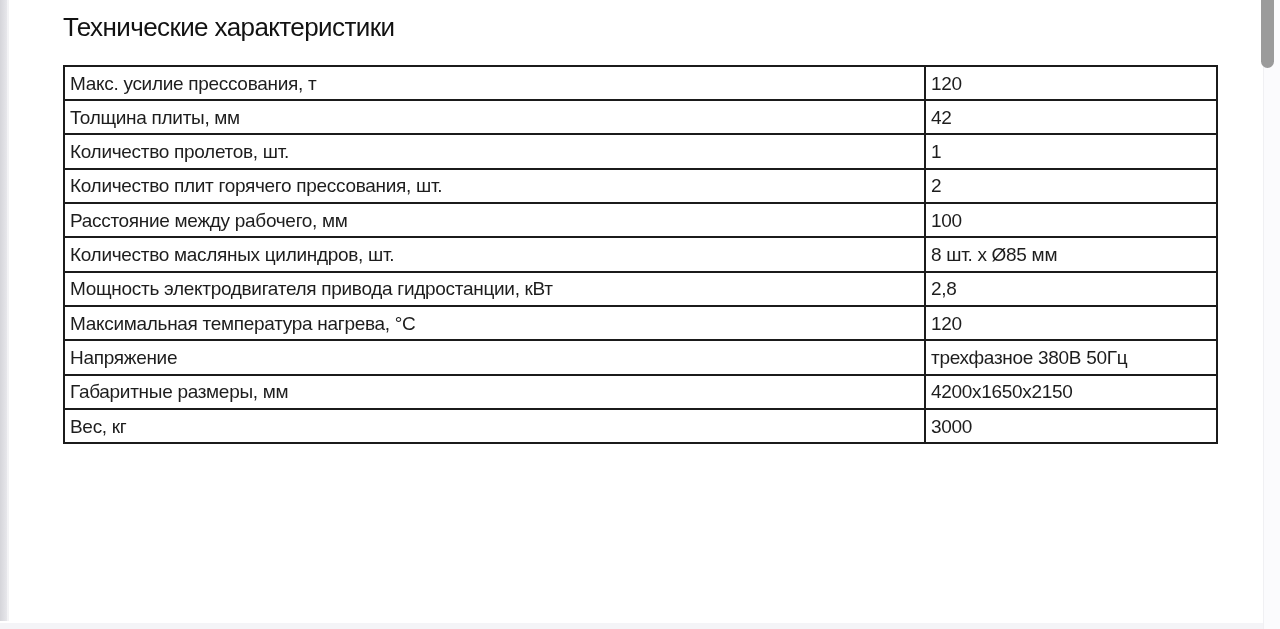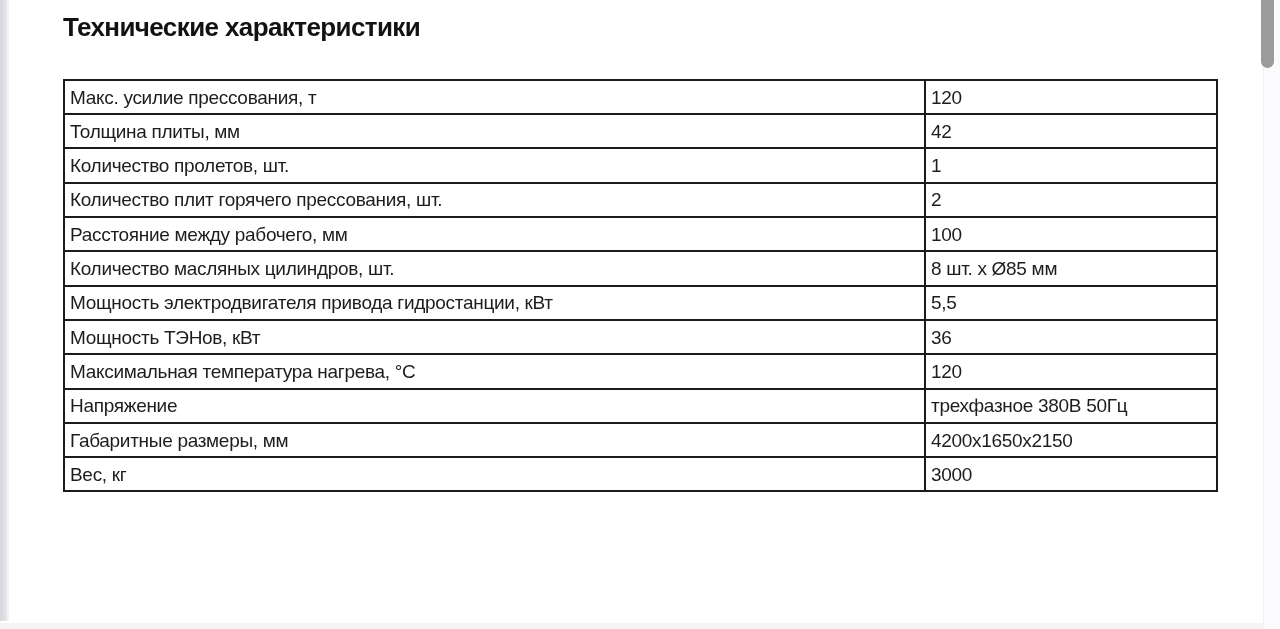--- a/index.html
+++ b/index.html
@@ -39,31 +39,31 @@
     width: 13px; height: 78px;
     background: #9b9b9b;
     border-radius: 7px;
   }
 
   .content { position: absolute; left: 63px; top: 0; width: 1153px; }
 
   .page-title {
     margin: 13px 0 0 0;
     font-size: 26px;
-    font-weight: bold;
+    font-weight: normal;
     color: #121212;
     letter-spacing: -0.6px;
     line-height: 1.15;
   }
 
   table.specs {
     border-collapse: collapse;
     table-layout: fixed;
     width: 1153px;
-    margin-top: 36px;
+    margin-top: 22px;
   }
   table.specs td {
     border: 2px solid #1b1b1b;
     height: 34.3px;
     padding: 1px 4px 0 5px;
     font-size: 19px;
     letter-spacing: -0.3px;
     color: #1d1d1d;
     vertical-align: middle;
     white-space: nowrap;
@@ -108,25 +108,21 @@
         <tr>
           <td>Расстояние между рабочего, мм</td>
           <td>100</td>
         </tr>
         <tr>
           <td>Количество масляных цилиндров, шт.</td>
           <td>8 шт. х Ø85 мм</td>
         </tr>
         <tr>
           <td>Мощность электродвигателя привода гидростанции, кВт</td>
-          <td>5,5</td>
-        </tr>
-        <tr>
-          <td>Мощность ТЭНов, кВт</td>
-          <td>36</td>
+          <td>2,8</td>
         </tr>
         <tr>
           <td>Максимальная температура нагрева, °С</td>
           <td>120</td>
         </tr>
         <tr>
           <td>Напряжение</td>
           <td>трехфазное 380В 50Гц</td>
         </tr>
         <tr>

